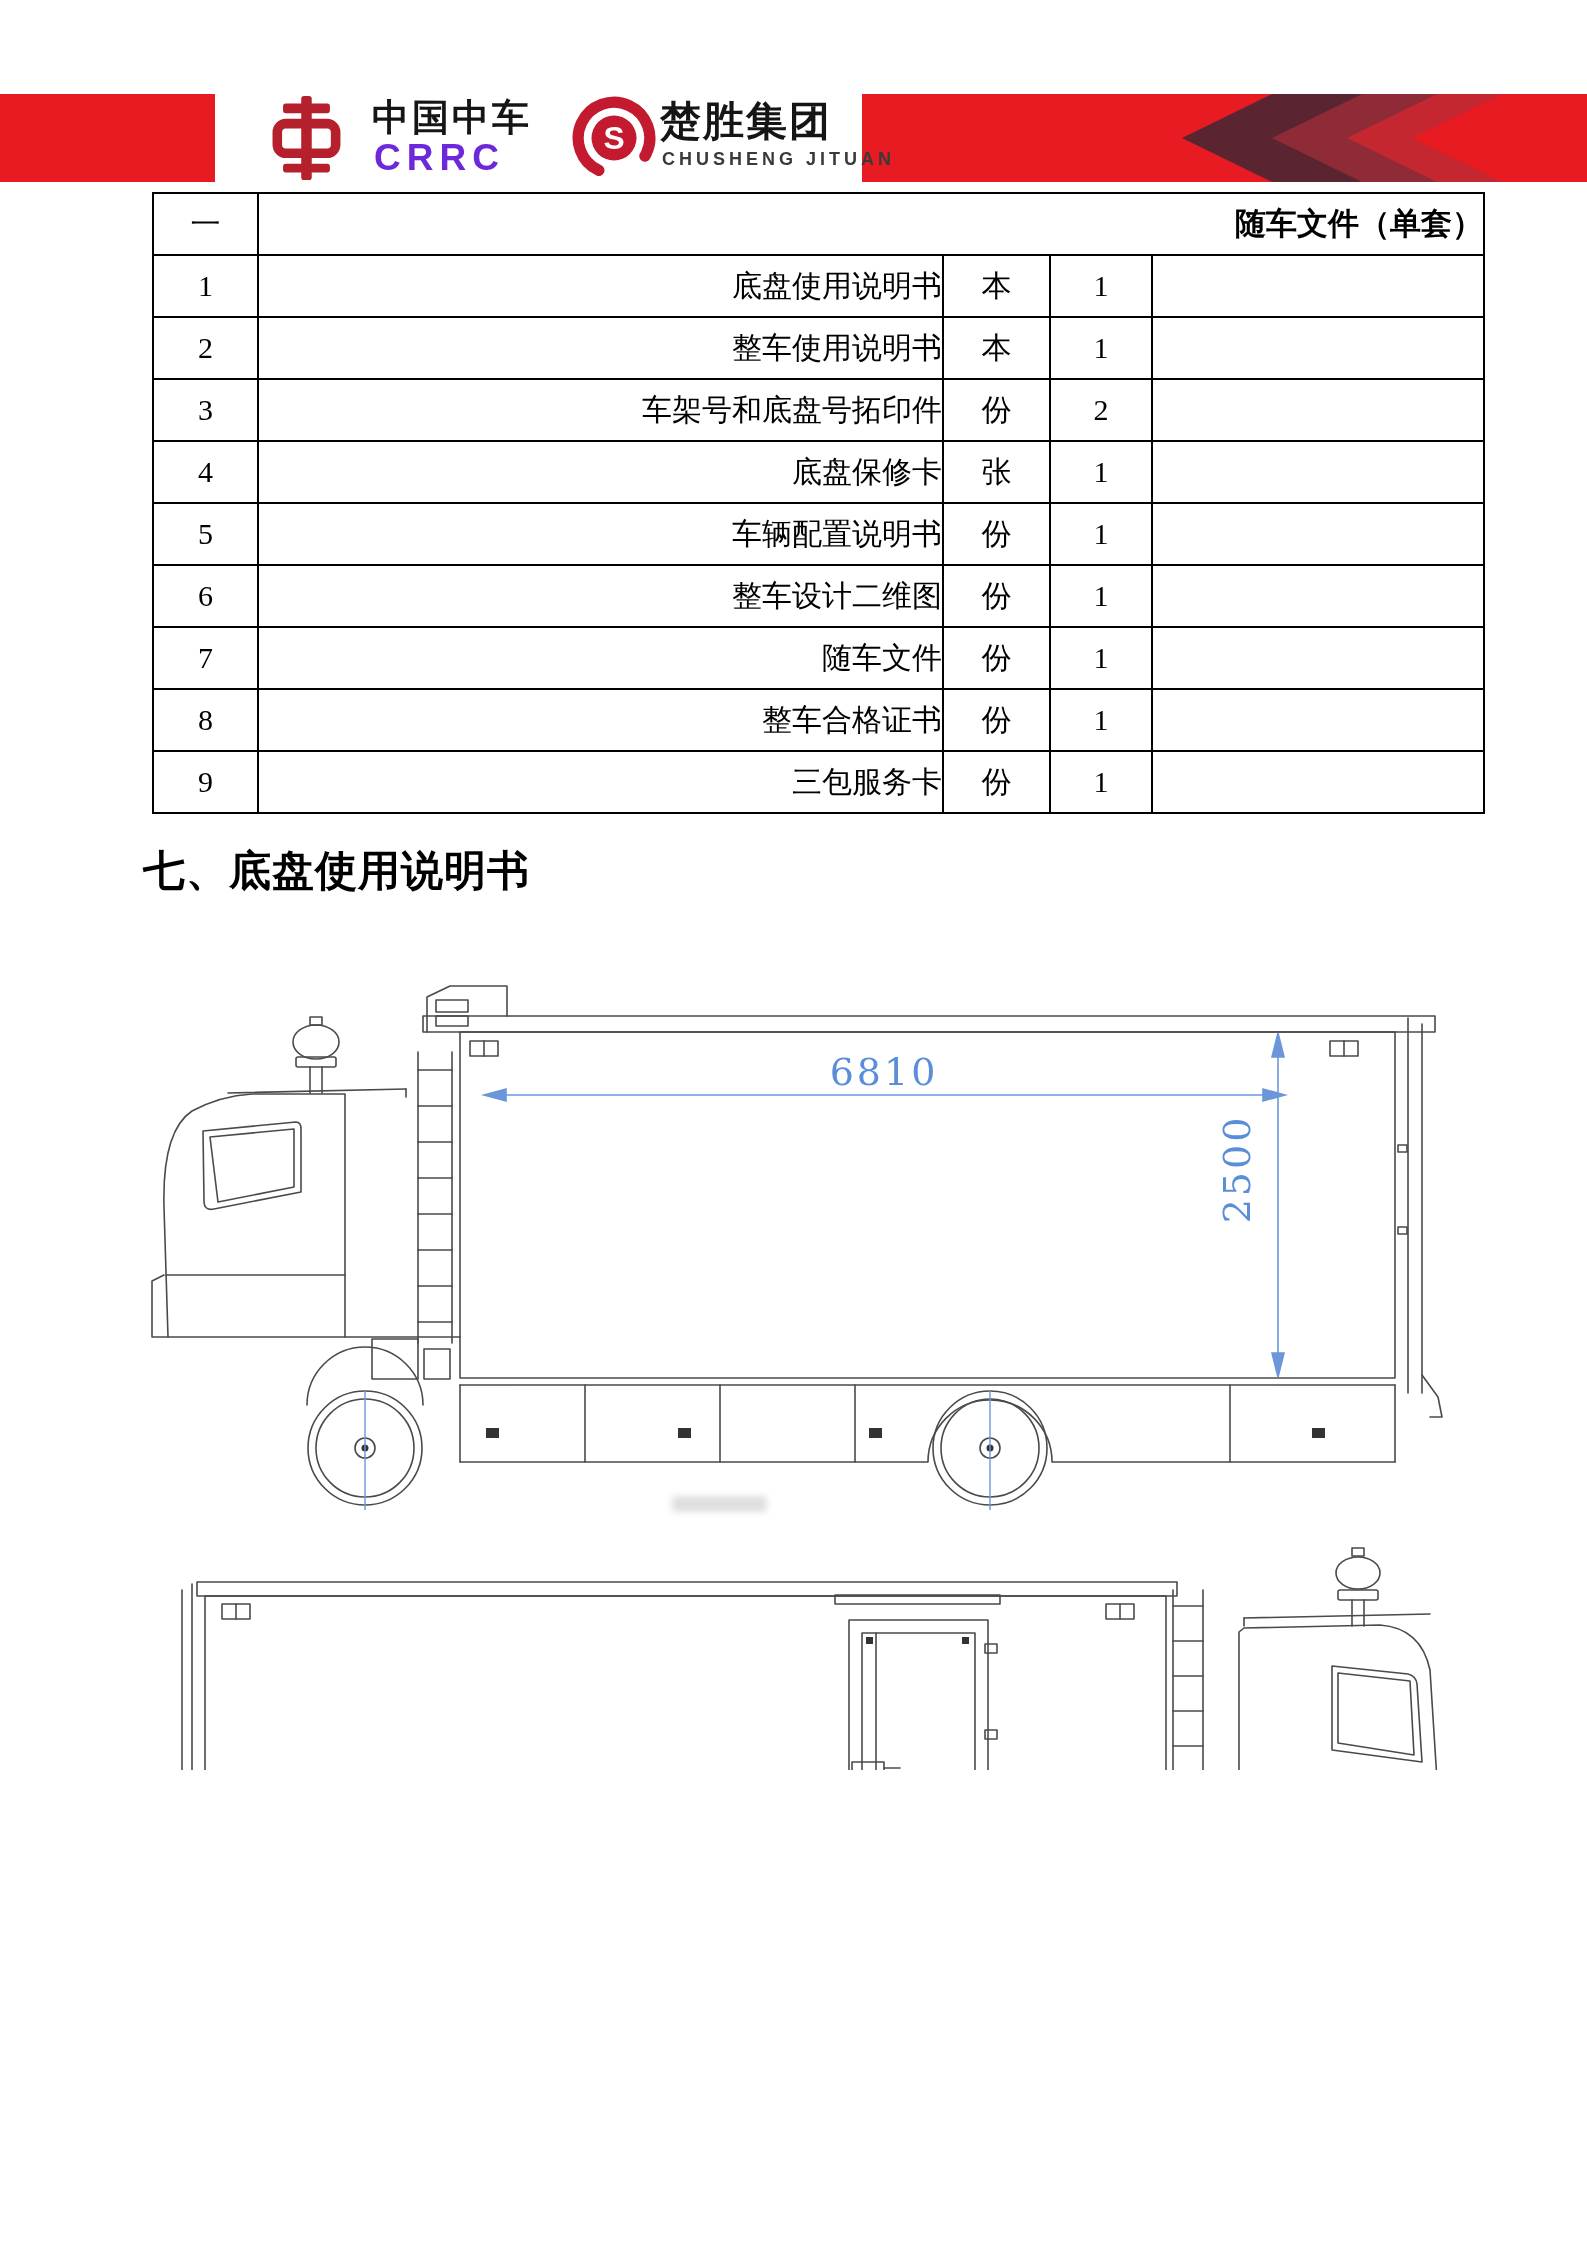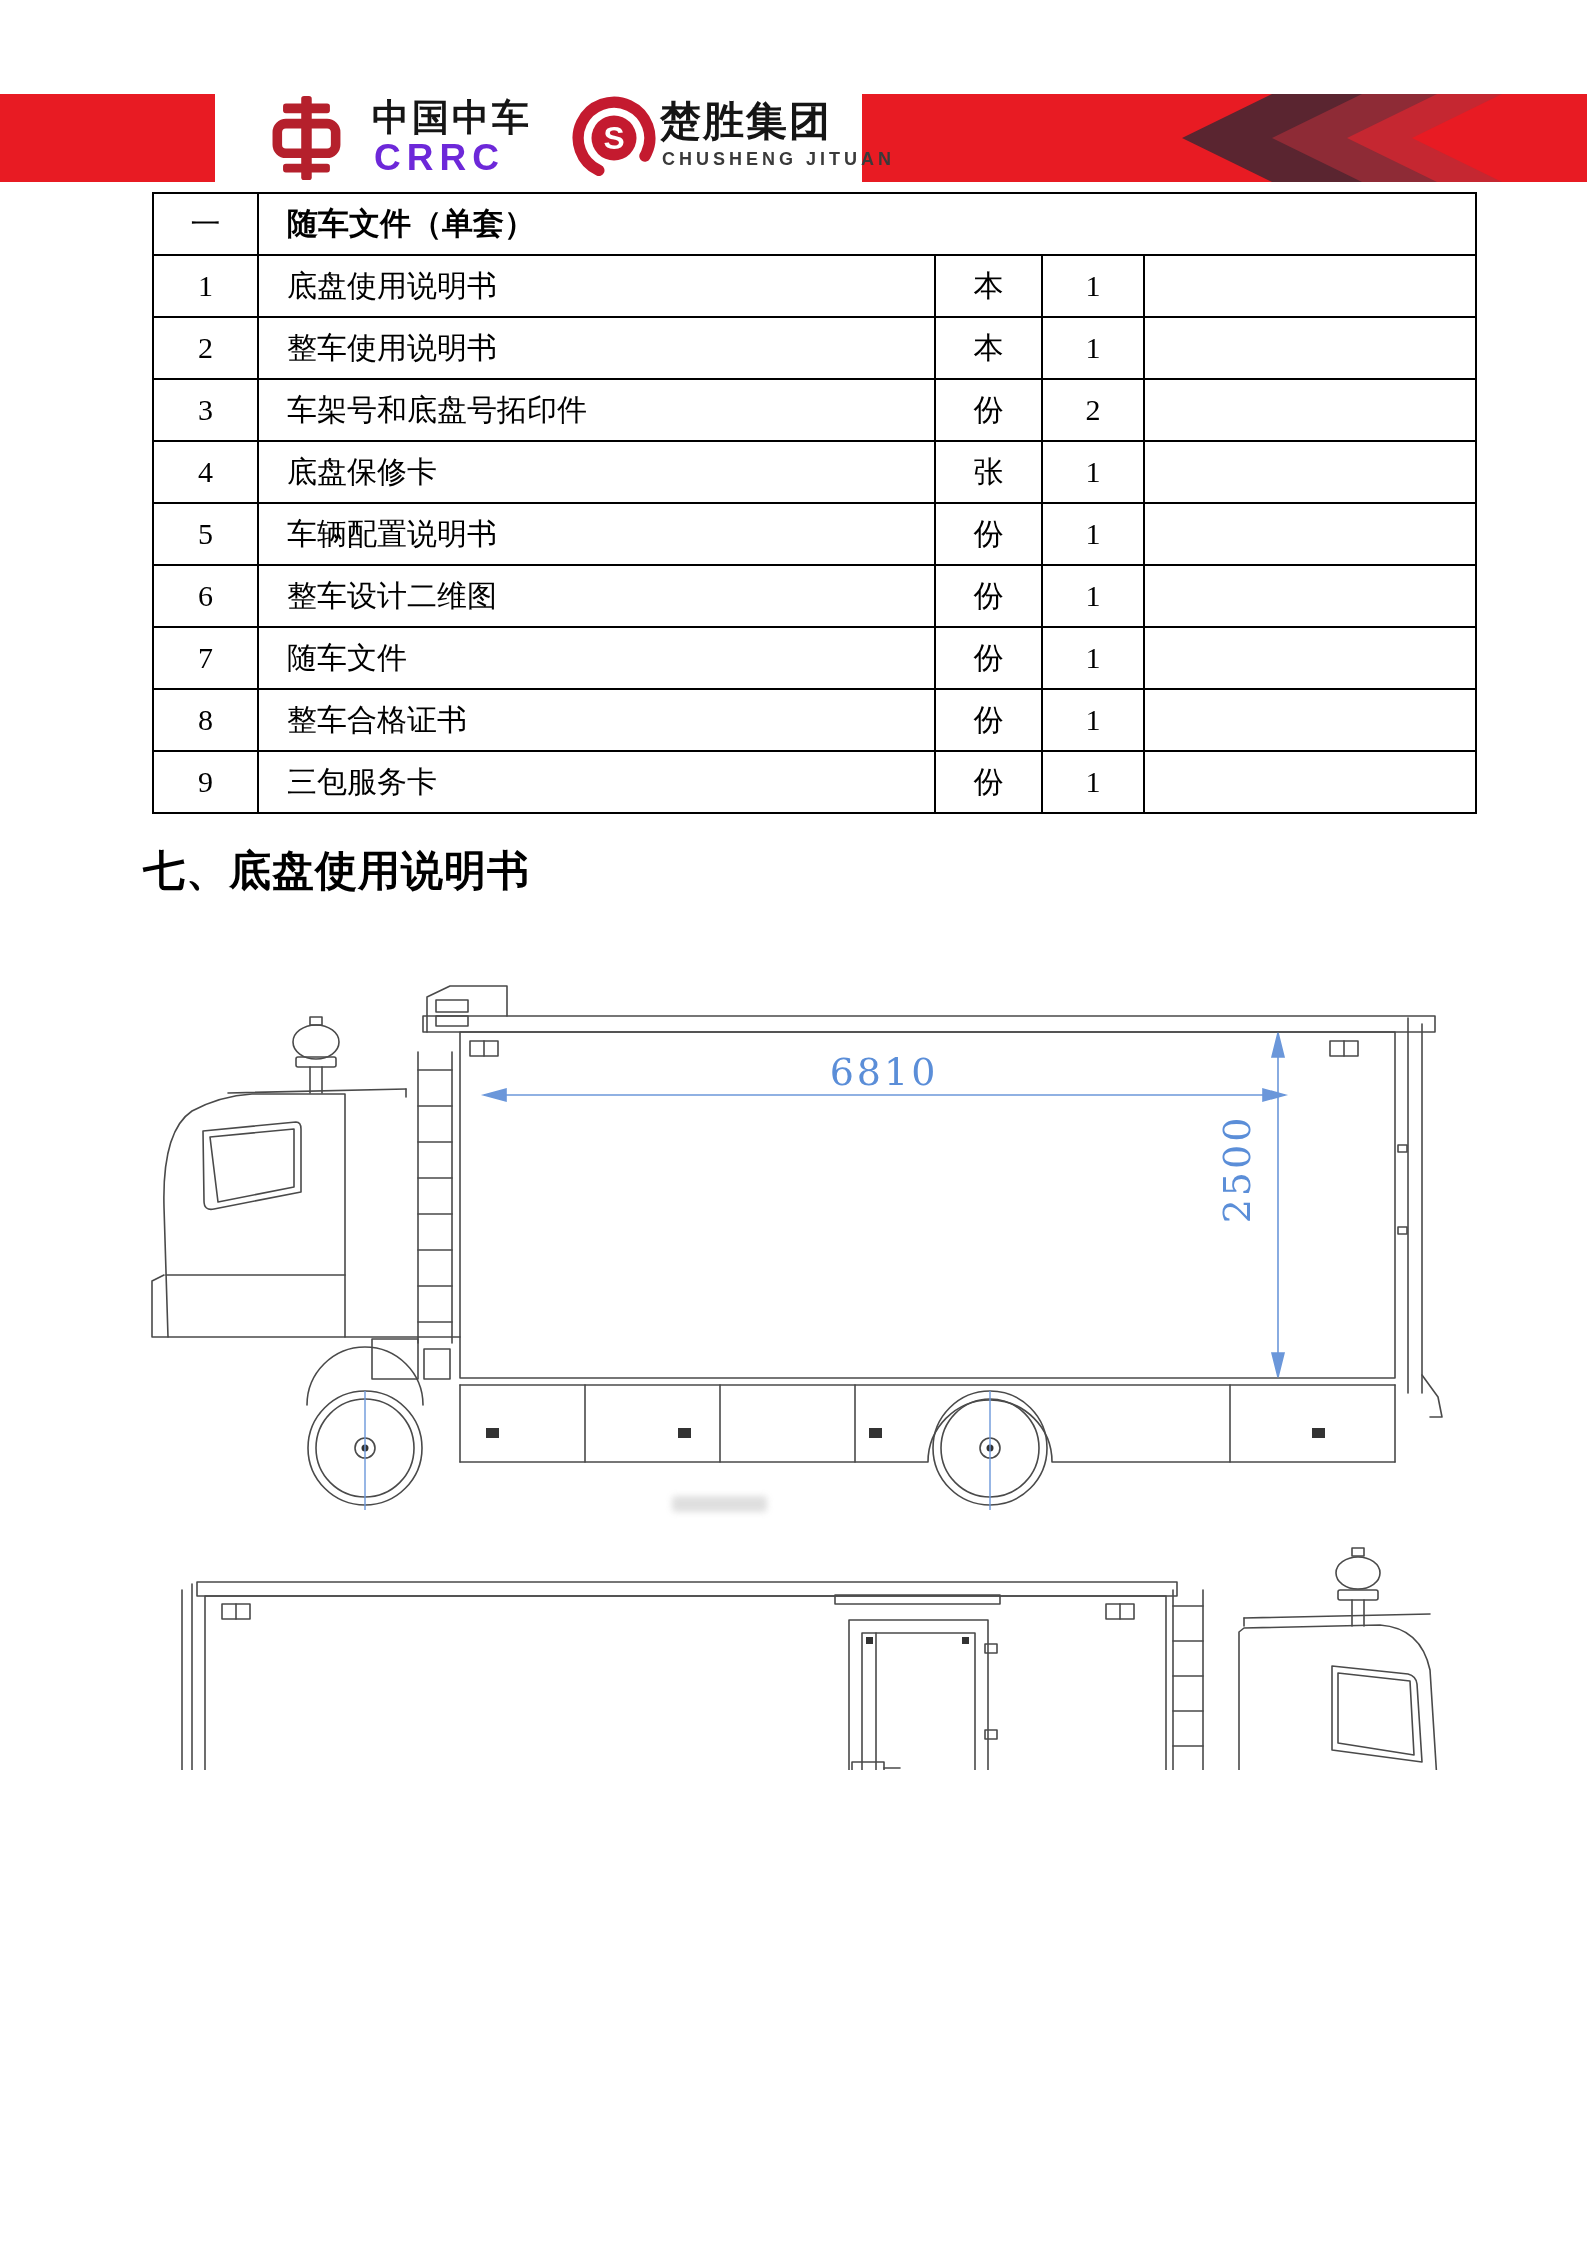--- a/index.html
+++ b/index.html
@@ -17,21 +17,21 @@
            font-family:"Liberation Sans",sans-serif;color:#6d28d9;line-height:1;}
   .cs-cn{left:660px;top:101px;font-size:41px;font-family:"Liberation Sans",sans-serif;letter-spacing:2px;}
   .cs-en{left:662px;top:150px;font-size:18px;font-weight:700;letter-spacing:4px;
          font-family:"Liberation Sans",sans-serif;color:#3a3a3a;line-height:1;}
 
   
   .doc-table{position:absolute;left:152px;top:192px;border-collapse:collapse;table-layout:fixed;}
   .doc-table td{border:2px solid #000;height:60px;font-size:30px;vertical-align:middle;
                 padding:0;overflow:hidden;white-space:nowrap;}
   .doc-table .c-no{width:103px;text-align:center;}
-  .doc-table .c-name{width:647px;text-align:left;padding-left:28px;}
+  .doc-table .c-name{width:647px;text-align:right;padding-left:36px;}
   .doc-table .c-unit{width:105px;text-align:center;}
   .doc-table .c-qty{width:100px;text-align:center;}
   .doc-table .c-rem{width:330px;}
   .doc-table .hdr{font-weight:700;font-size:31px;}
 
   
   .sec-heading{left:143px;top:846px;font-size:42px;font-weight:700;letter-spacing:1px;line-height:1.2;}
   .footer{left:0;top:2050px;width:100%;text-align:left;font-size:27px;font-weight:700;
           font-family:"Liberation Sans",sans-serif;color:#111;}
 

